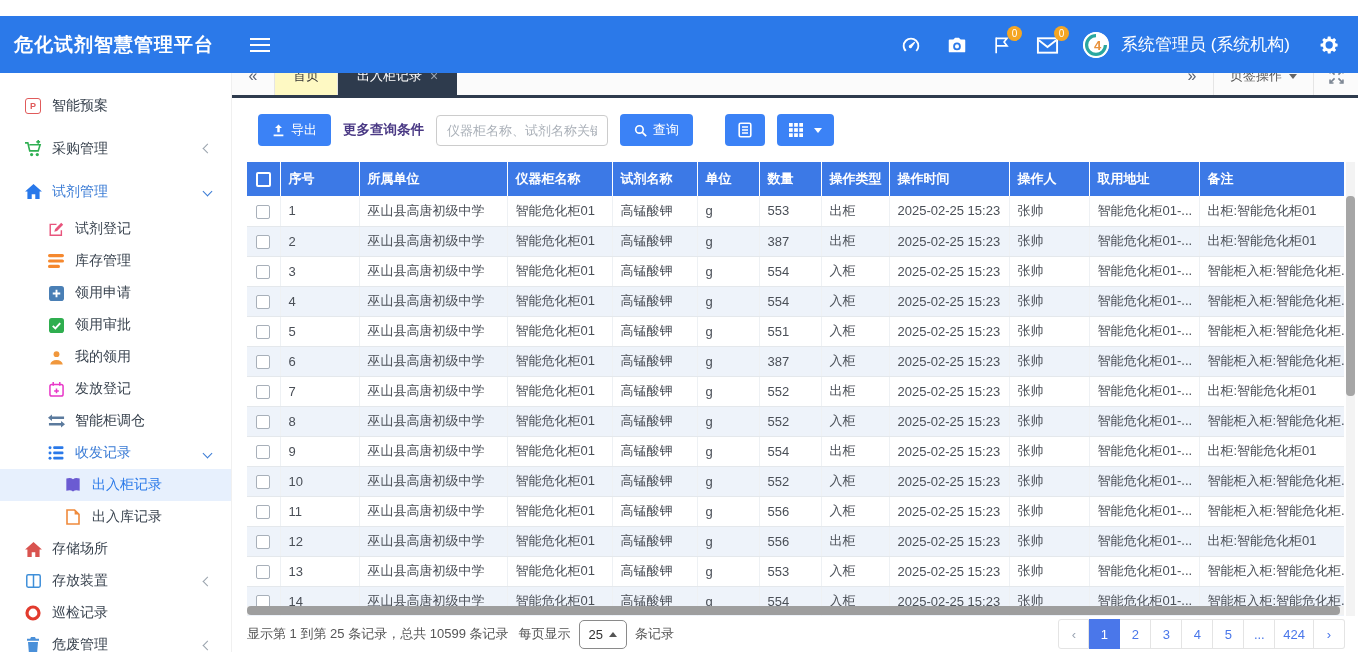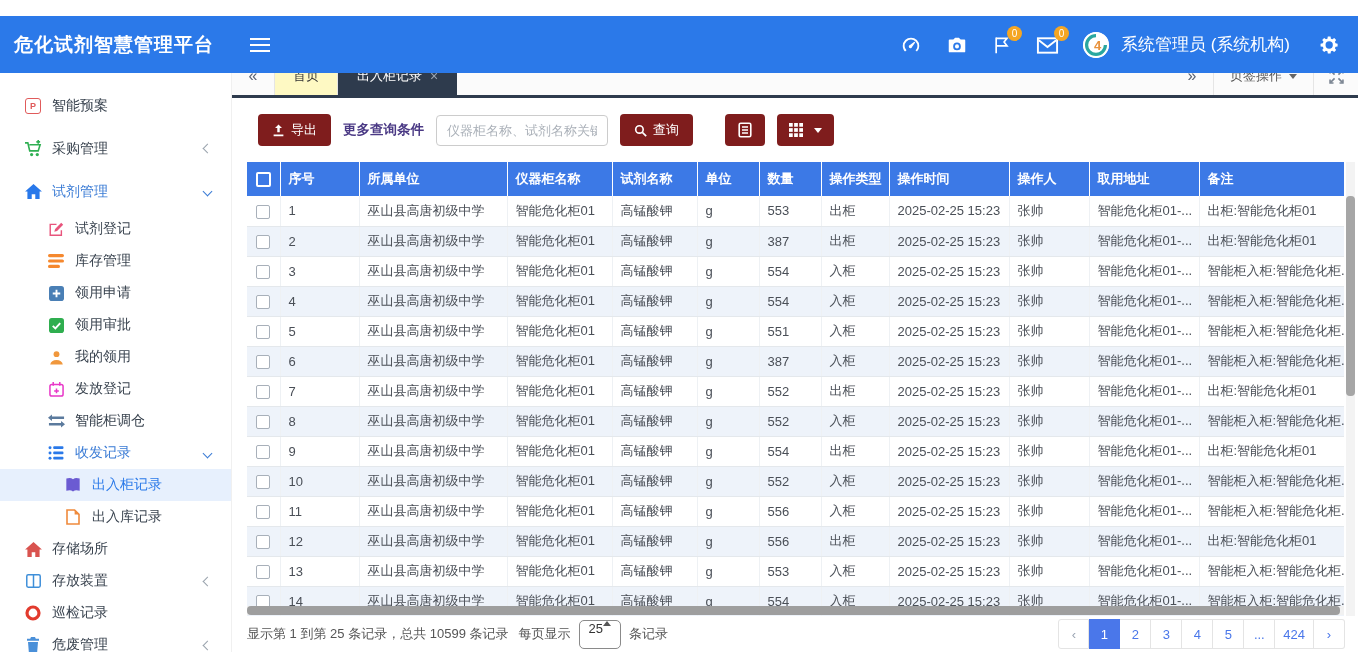--- a/index.html
+++ b/index.html
@@ -54,21 +54,21 @@
   .tclose { margin-left:8px; color:#9aa4b2; font-size:14px; cursor:pointer; }
   .tb-right { margin-left:auto; display:flex; align-items:stretch; }
   .tb-ops { display:flex; align-items:center; gap:7px; padding:0 16px; font-size:13px; color:#555;
     border-left:1px solid #e5e5e5; border-right:1px solid #e5e5e5; cursor:pointer; white-space:nowrap; }
   .caret-down { width:0; height:0; border-left:4px solid transparent; border-right:4px solid transparent;
     border-top:5px solid #666; display:inline-block; }
   .caret-down.light { border-top-color:#fff; margin-left:5px; }
   .tb-exp { width:44px; display:flex; align-items:center; justify-content:center; cursor:pointer; }
 
   .toolbar { height:64px; display:flex; align-items:center; padding-left:26px; gap:12px; }
-  .btn { background:#7f1d1d; color:#fff; border:none; border-radius:4px; height:32px; padding:0 14px;
+  .btn { background:#3b82f6; color:#fff; border:none; border-radius:4px; height:32px; padding:0 14px;
     font-size:13px; display:inline-flex; align-items:center; gap:6px; cursor:pointer;
     font-family:inherit; white-space:nowrap; }
   .btn.ibtn { padding:0 12px; }
   .mleft { margin-left:20px; }
   .more { color:#4b3a85; font-weight:bold; font-size:13.5px; cursor:pointer; text-decoration:none; white-space:nowrap; }
   .search { width:172px; height:31px; border:1px solid #ccc; border-radius:4px; padding:0 10px;
     font-size:13px; color:#333; outline:none; font-family:inherit; }
   .search::placeholder { color:#aab0b8; }
 
   
@@ -86,21 +86,21 @@
 
   .vscroll { position:absolute; left:1114px; top:105px; width:9px; height:454px; background:#f3f3f3; }
   .vthumb { position:absolute; left:0; top:34px; width:9px; height:200px; background:#a6a6a6; border-radius:4px; display:block; }
   .hscroll { position:absolute; left:15px; top:549px; width:1097px; height:9px; background:#f1f1f1; }
   .hthumb { position:absolute; left:0; top:0; width:1093px; height:9px; background:#9e9e9e; border-radius:4px; display:block; }
 
   
   .footer { position:absolute; left:0; bottom:0; width:1126px; height:36px; display:flex;
     align-items:center; padding:0 13px 0 15px; font-size:13px; color:#555; background:#fff; }
   .fgap { margin-left:10px; margin-right:8px; }
-  .psel { display:inline-flex; border:1px solid #8a8a8a; border-radius:5px;
+  .psel { display:inline-flex; align-items:center; gap:6px; border:1px solid #8a8a8a; border-radius:5px;
     height:29px; padding:0 9px; margin-right:8px; cursor:pointer; color:#333; }
   .psel b { font-weight:normal; font-size:13px; }
   .caret-up { width:0; height:0; border-left:4px solid transparent; border-right:4px solid transparent;
     border-bottom:5px solid #555; display:inline-block; }
   .pagination { margin-left:auto; display:flex; }
   .page { min-width:31px; height:30px; display:flex; align-items:center; justify-content:center;
     border:1px solid #e4e4e4; border-left:none; color:#4a77ea; font-size:13px; cursor:pointer;
     background:#fff; padding:0 8px; }
   .page:first-child { border-left:1px solid #e4e4e4; border-radius:3px 0 0 3px; }
   .page:last-child { border-radius:0 3px 3px 0; }

